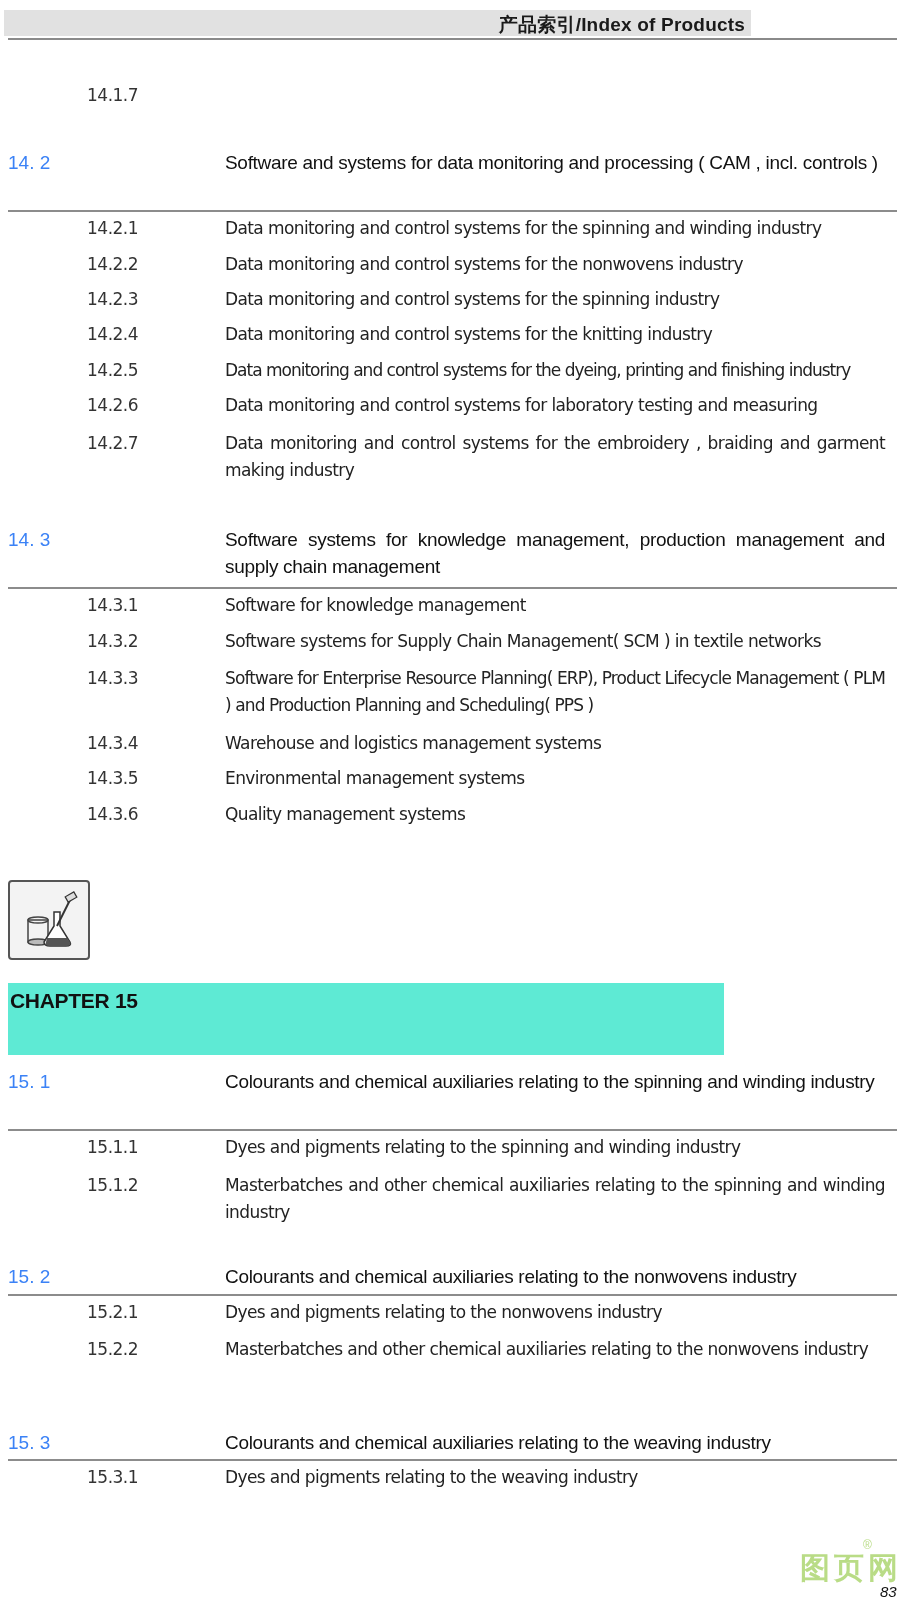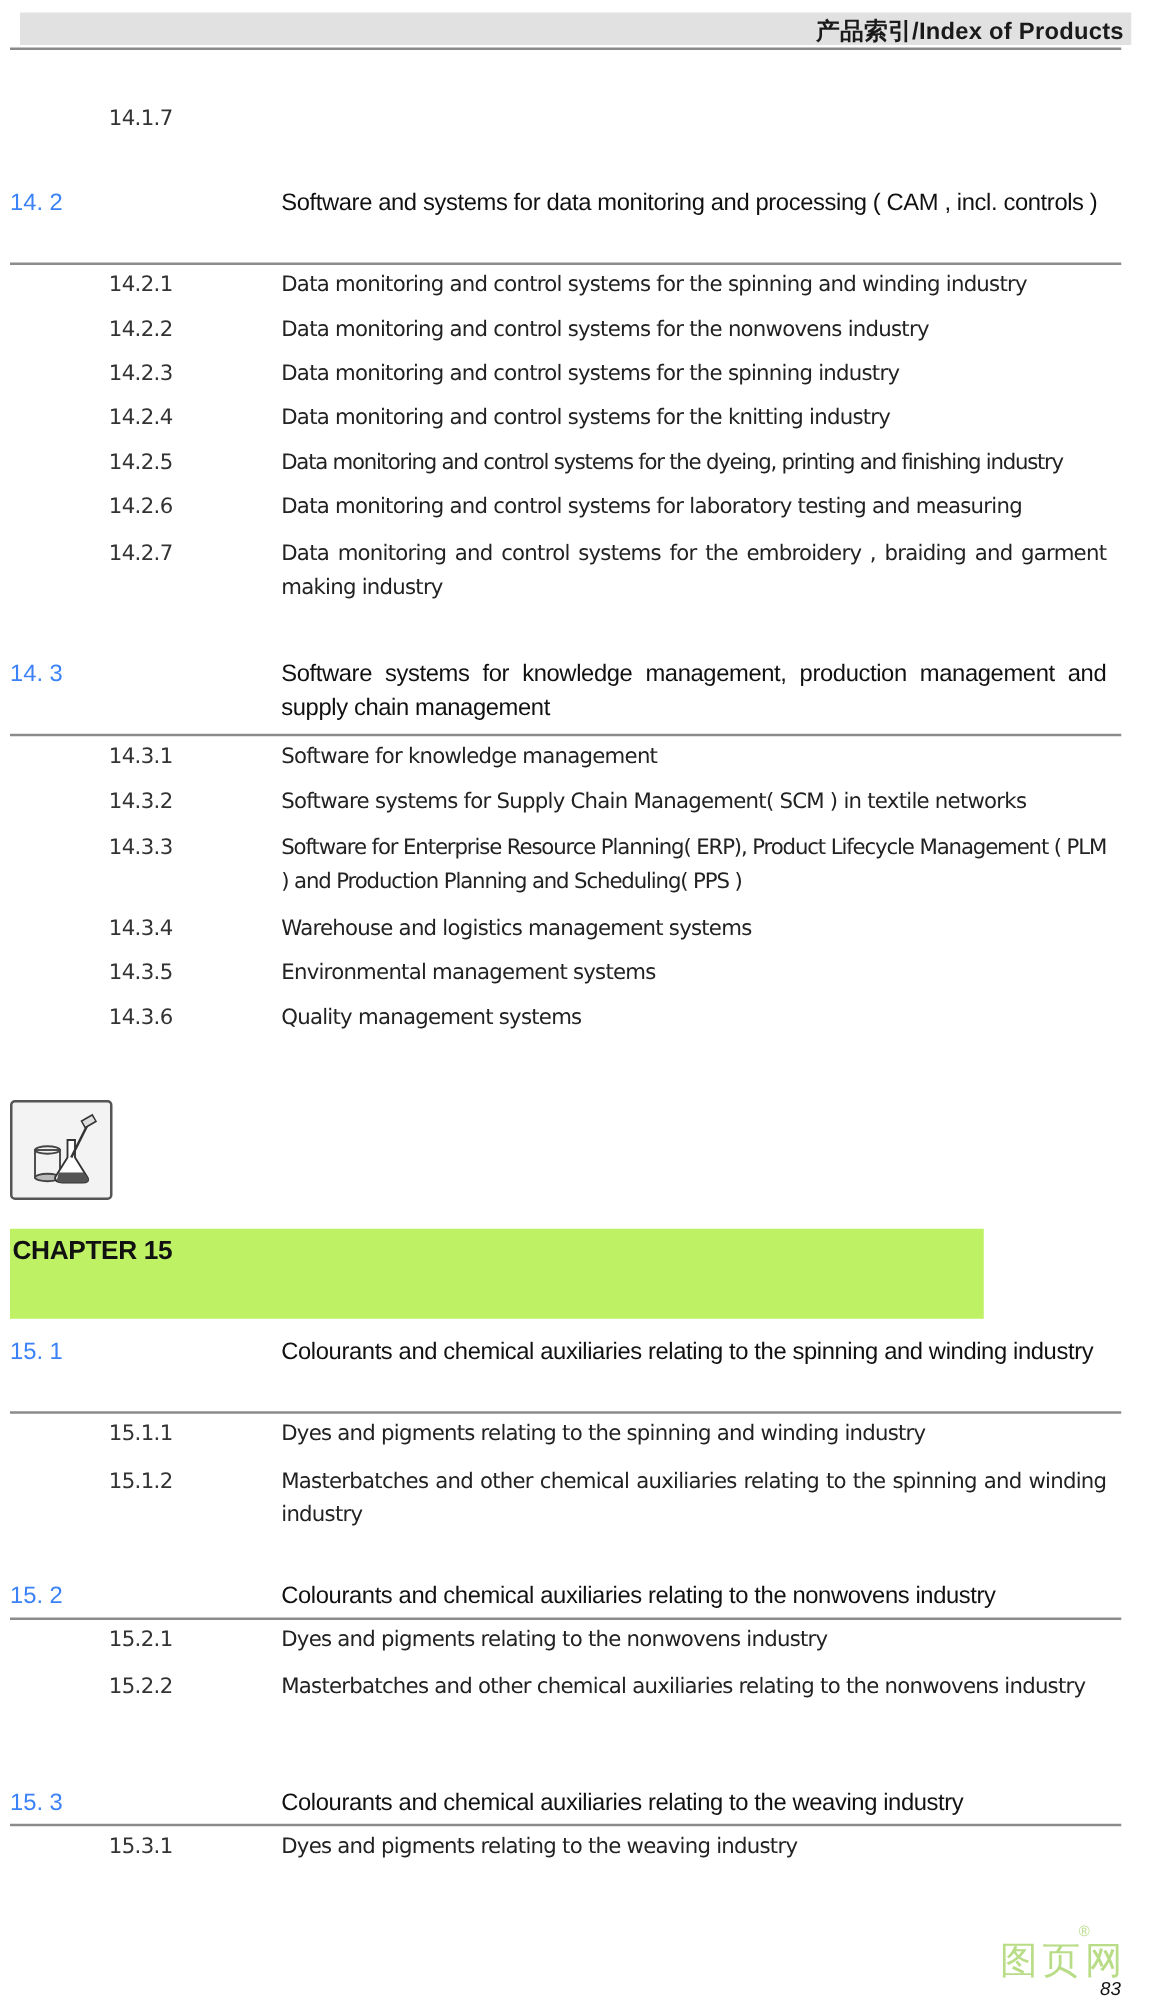--- a/index.html
+++ b/index.html
@@ -1,44 +1,44 @@
 <!DOCTYPE html>
 <html><head>
 <meta charset="utf-8">
 <style>
   html, body { margin: 0; padding: 0; background: #ffffff; }
   body { width: 921px; height: 1600px; position: relative; overflow: hidden;
          font-family: "Liberation Sans", sans-serif; color: #1a1a1a; }
-  .hdr { position: absolute; left: 16px; top: 10px; width: 889px; height: 26px;
+  .hdr { position: absolute; left: 4px; top: 10px; width: 747px; height: 26px;
          background: #e1e1e1; }
   .hdr-text { position: absolute; right: 6px; top: 2px; font-weight: bold; font-size: 19px;
               color: #1a1a1a; letter-spacing: 0.2px; }
   .hdr-rule { position: absolute; left: 8px; top: 38px; width: 889px; height: 2px; background: #8a8a8a; }
 
   .row { position: absolute; font-size: 18px; line-height: 27px; color: #262626; }
   .num-sub { position: absolute; left: 87px; font-family: "DejaVu Sans", sans-serif;
              font-size: 17px; color: #333; letter-spacing: -0.5px; }
   .txt-sub { position: absolute; left: 225px; width: 660px; font-family: "DejaVu Sans", sans-serif;
              font-size: 17px; color: #222; letter-spacing: -0.6px; text-align: justify; }
   .num-sec { position: absolute; left: 8px; font-size: 19px; color: #3b82f6; }
   .txt-sec { position: absolute; left: 225px; width: 660px; font-size: 19px; color: #111;
              text-align: justify; letter-spacing: -0.3px; }
   .rule { position: absolute; left: 8px; width: 889px; height: 2px; background: #8c8c8c; }
 
   .icon-box { position: absolute; left: 8px; top: 880px; width: 78px; height: 76px;
               border: 2px solid #555; border-radius: 4px; background: #f3f3f3; }
 
-  .chapter { position: absolute; left: 8px; top: 983px; width: 779px; height: 72px; background: #bef264; }
+  .chapter { position: absolute; left: 8px; top: 983px; width: 716px; height: 72px; background: #5eead4; }
   .chapter-num { position: absolute; left: 2px; top: 6px; font-weight: bold; font-size: 21px;
                  color: #111; letter-spacing: -0.3px; }
   .chapter-title { position: absolute; left: 228px; top: 6px; width: 657px; font-weight: bold;
                    font-size: 21px; line-height: 29px; color: #111; text-align: justify;
                    letter-spacing: -0.2px; }
 
-  .watermark { position: absolute; left: 800px; top: 1548px; font-size: 30px; font-weight: normal;
+  .watermark { position: absolute; left: 800px; top: 1548px; font-size: 30px; font-weight: bold;
                color: #b9dc86; letter-spacing: 4px; }
   .reg { position: absolute; left: 863px; top: 1538px; font-size: 12px; color: #b9dc86; }
   .page-num { position: absolute; left: 880px; top: 1583px; font-size: 15px; color: #111; font-style: italic; }
 </style>
 </head>
 <body>
 
 <div class="hdr">
   <span class="hdr-text">产品索引/Index of Products</span>
 </div>

